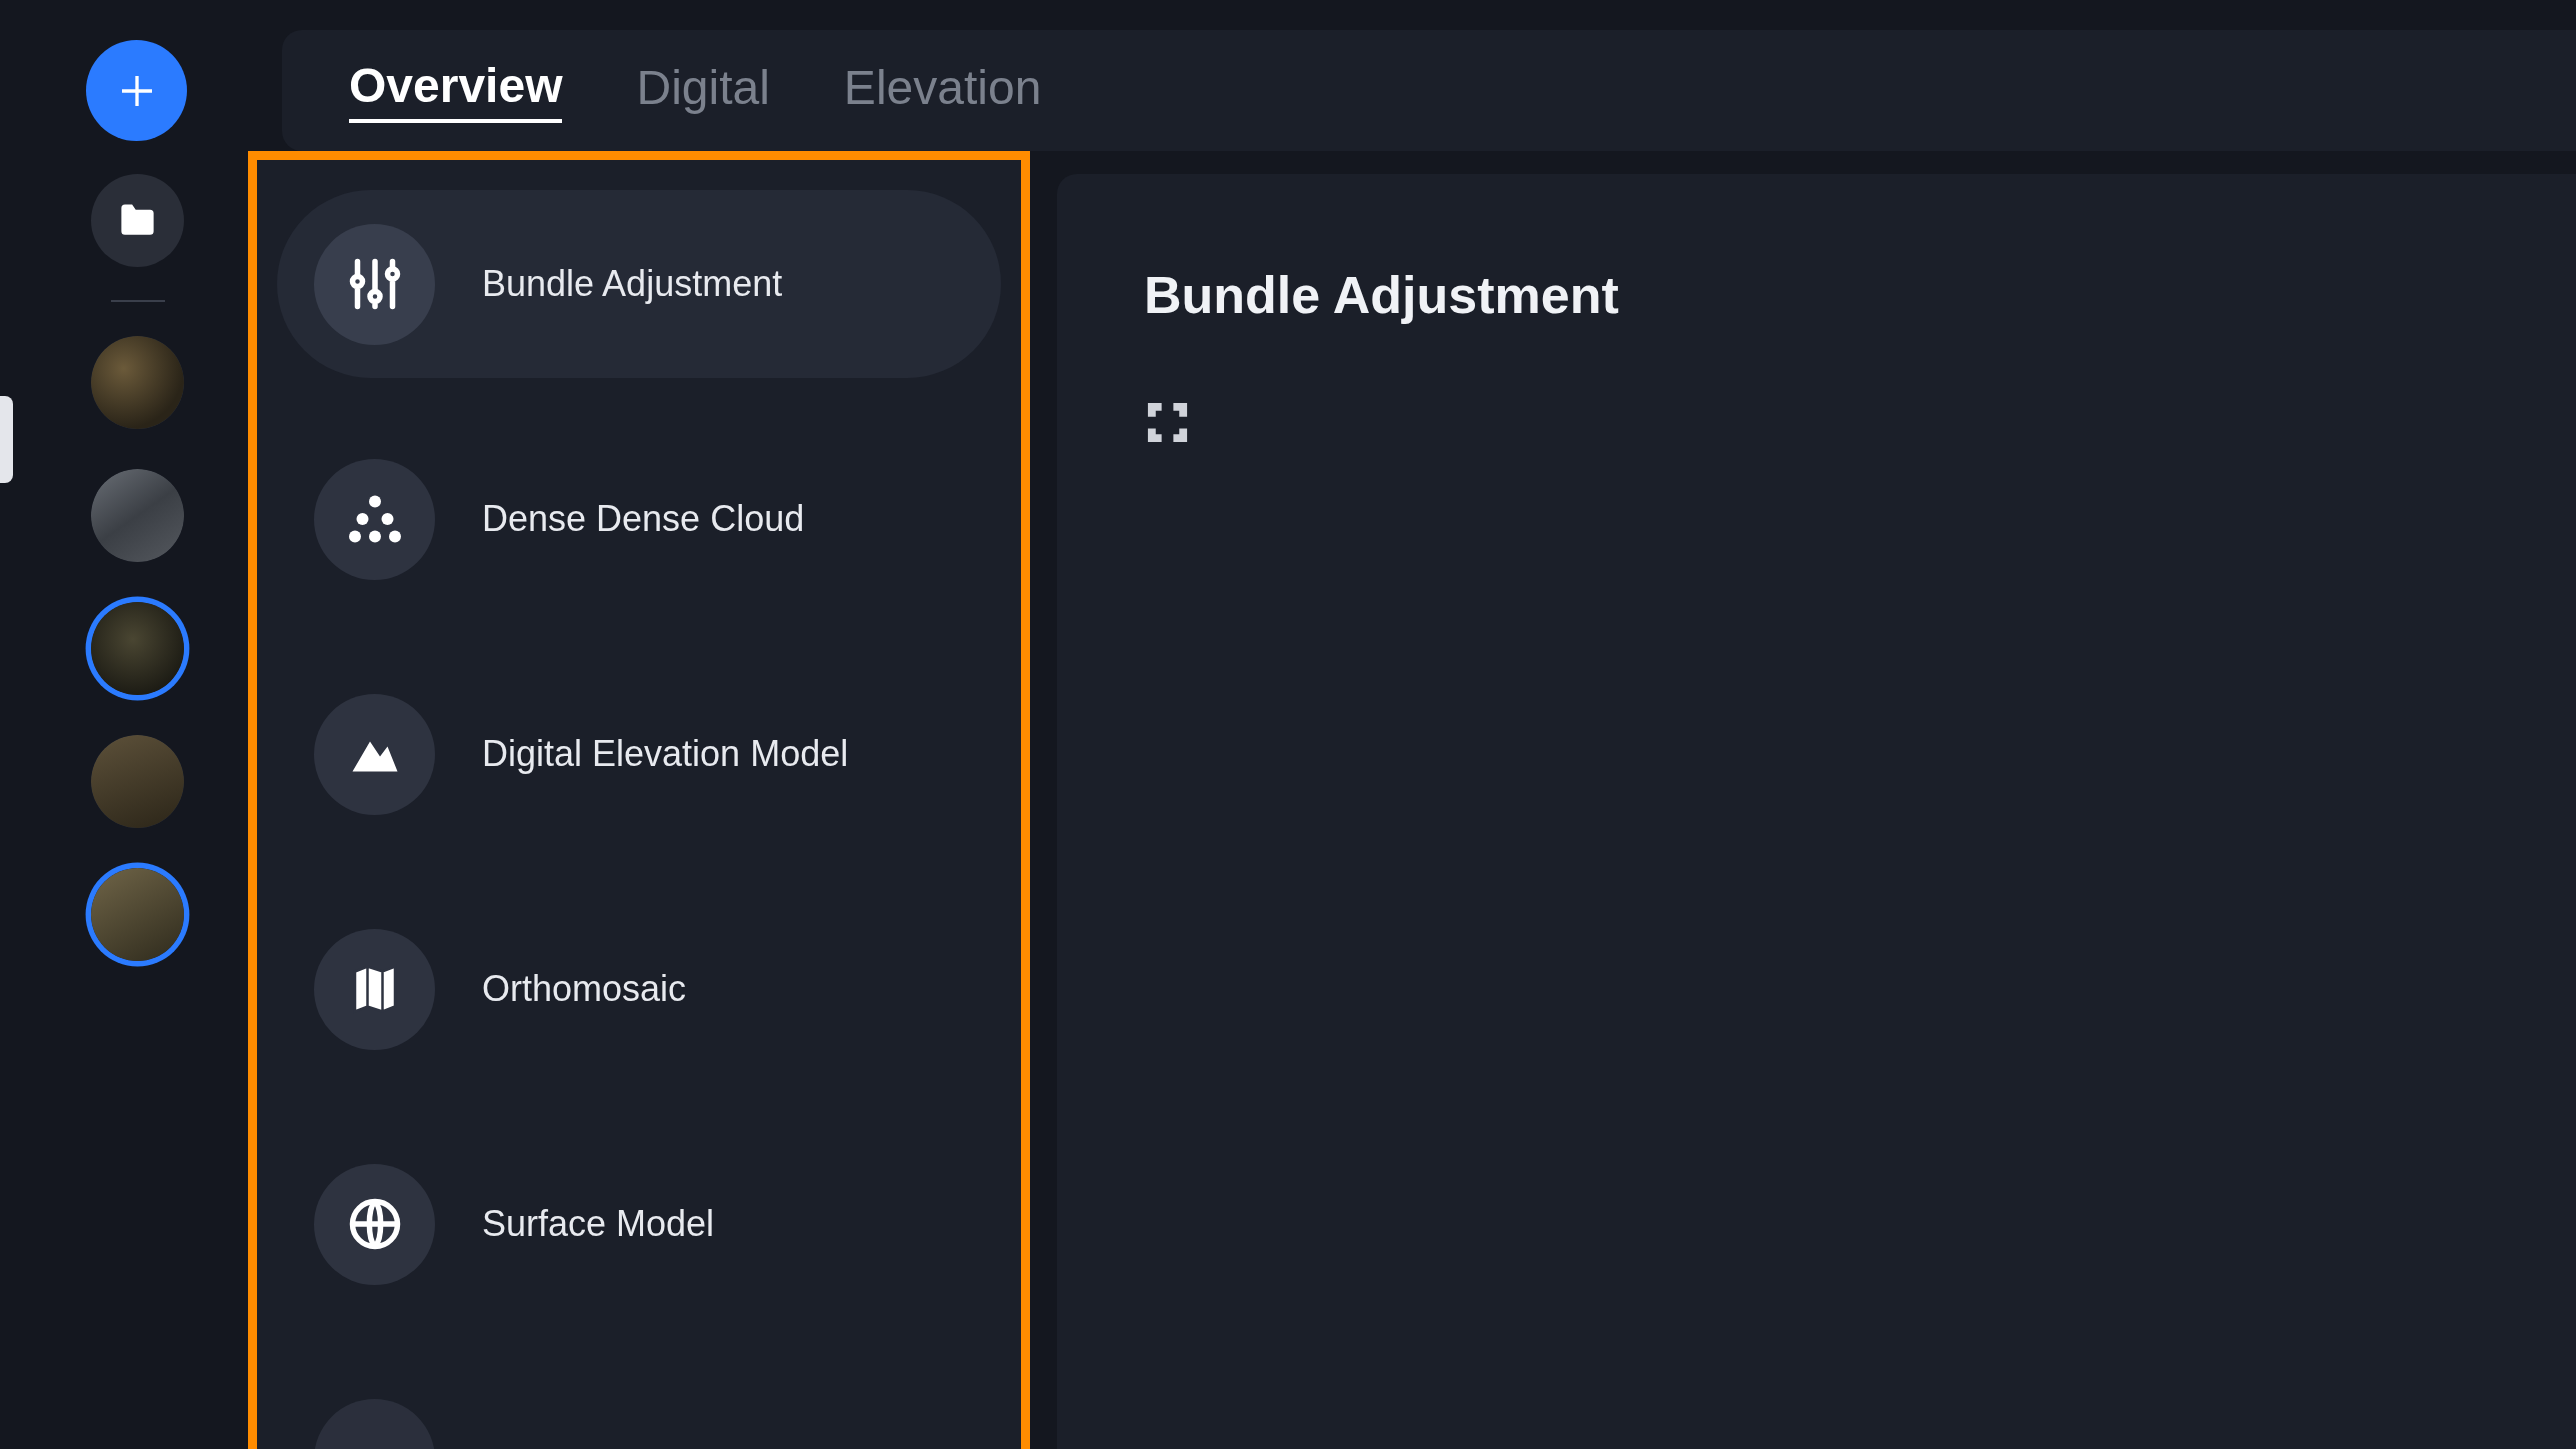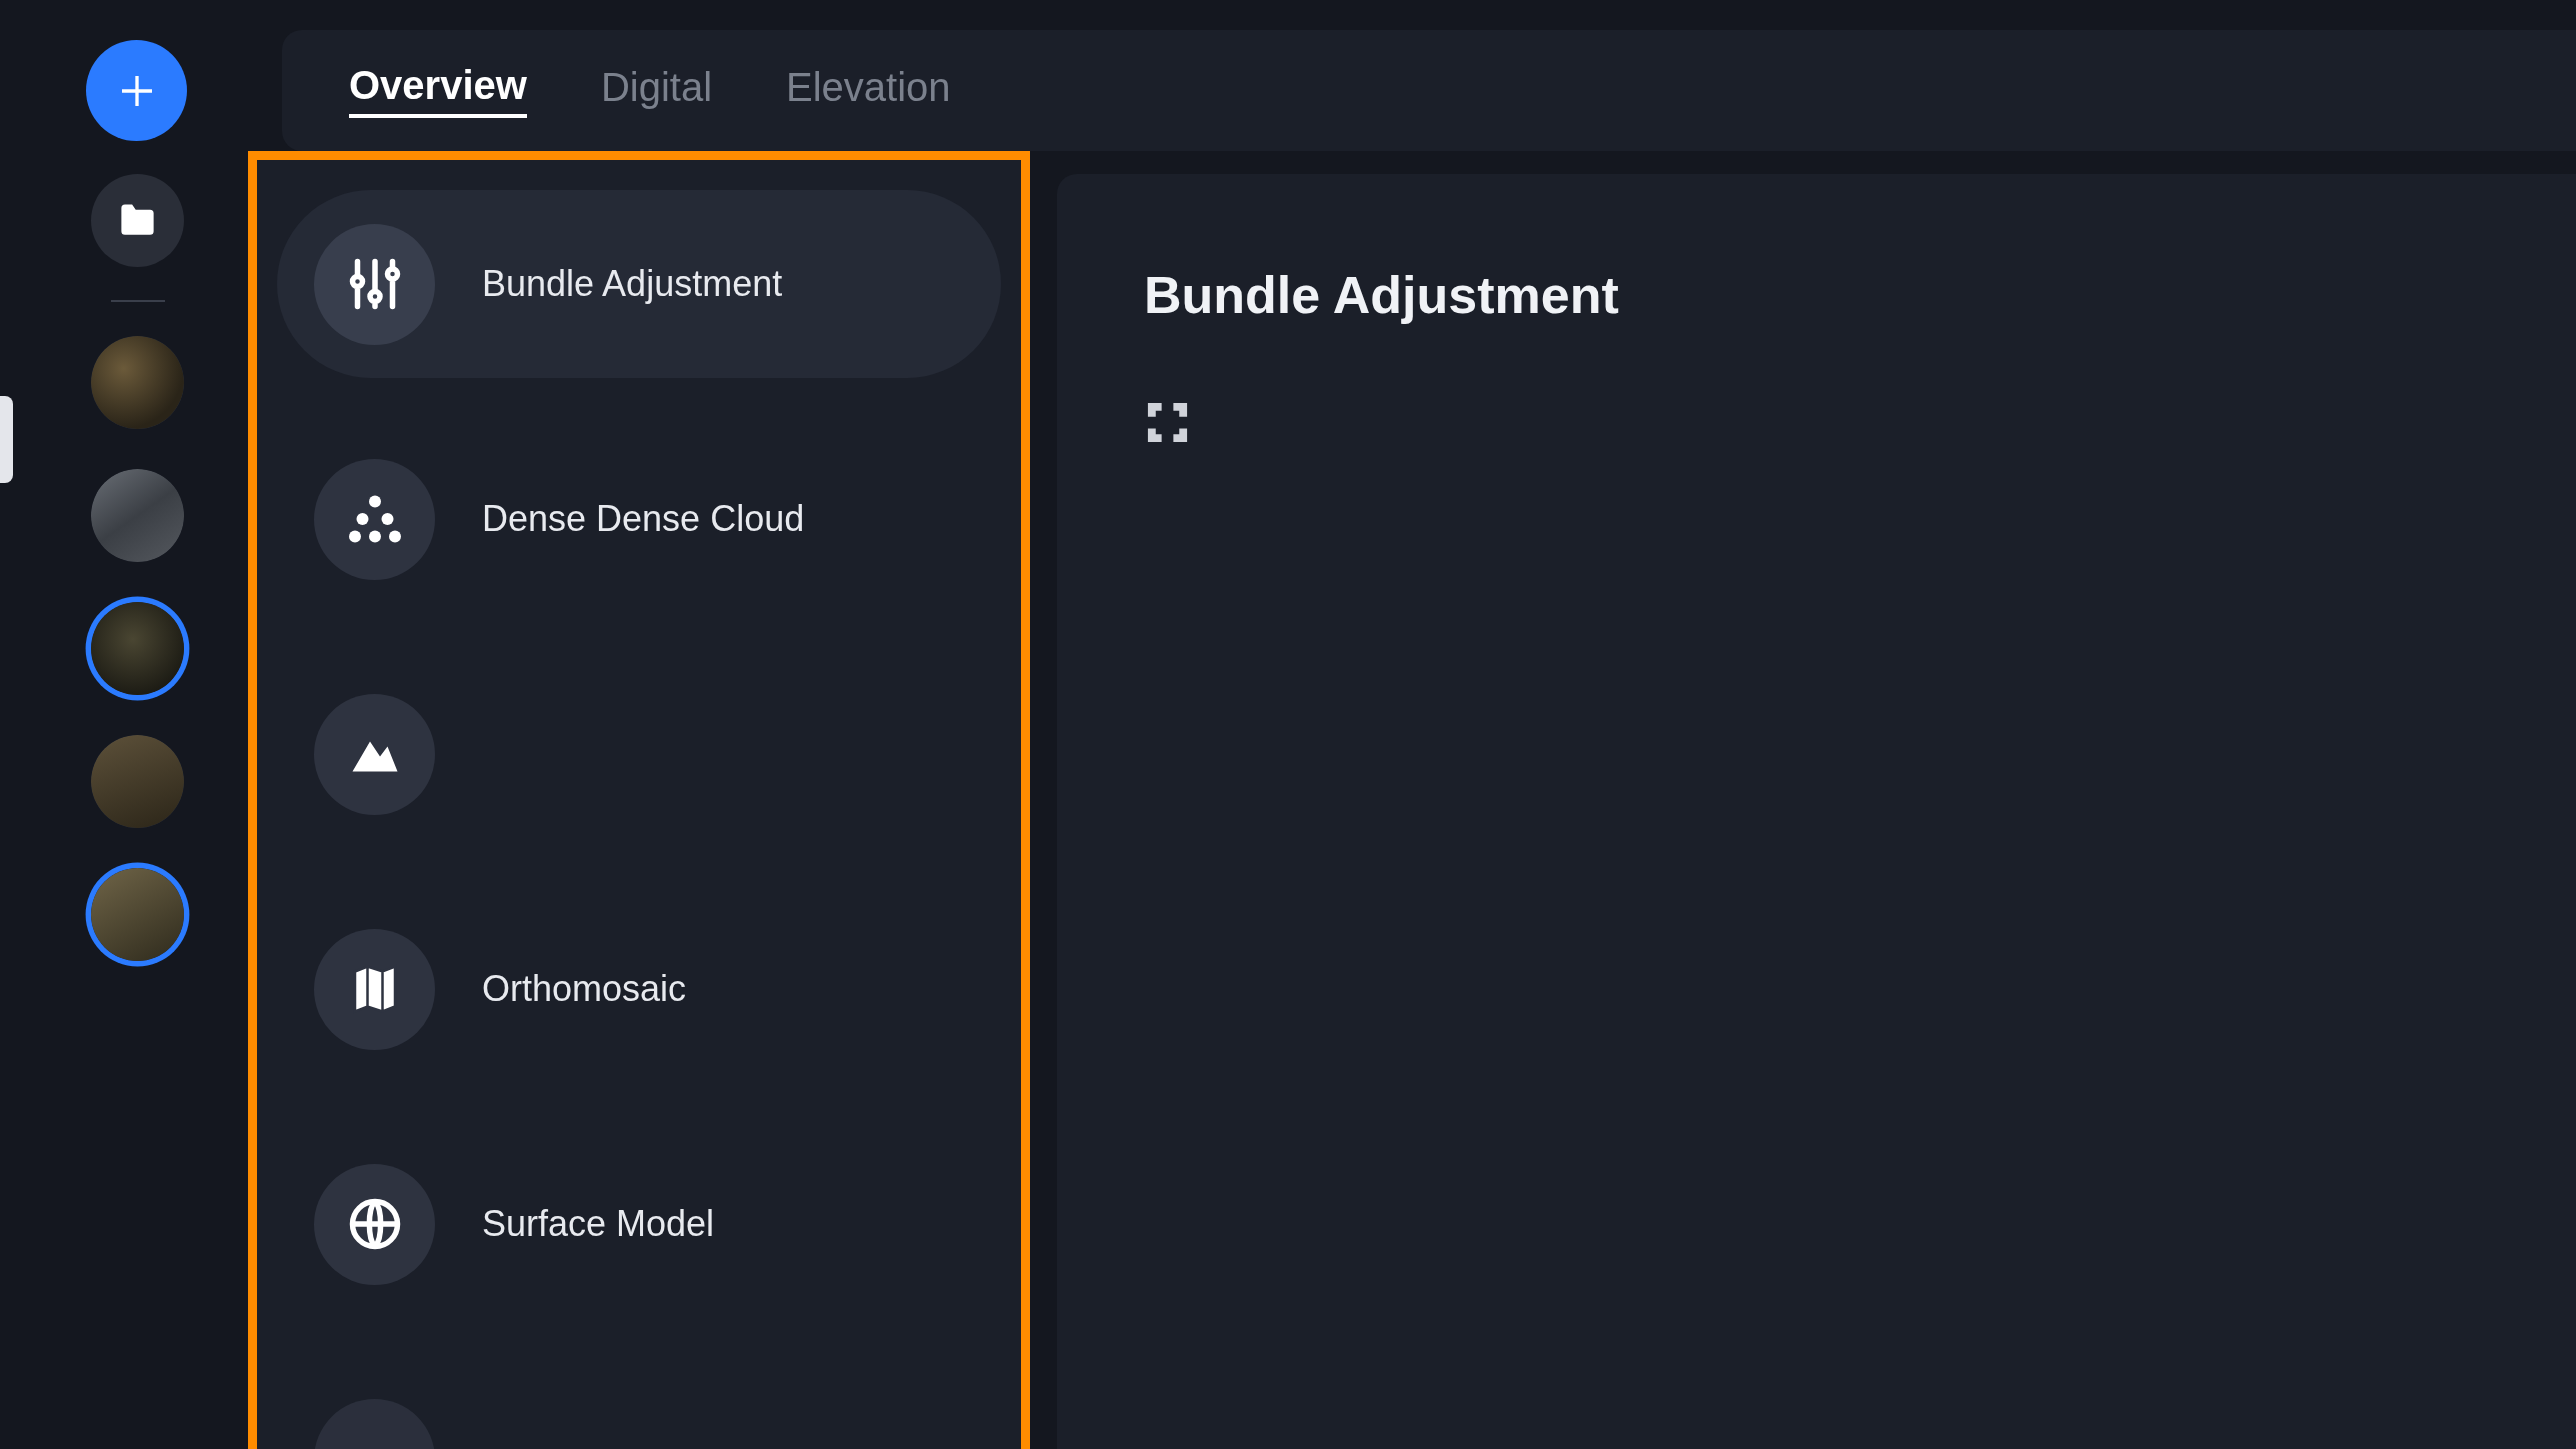--- a/index.html
+++ b/index.html
@@ -39,21 +39,21 @@
     position: absolute;
     left: 282px; top: 30px; right: 0;
     height: 121px;
     background: var(--bg-elev);
     border-radius: 20px 0 0 20px;
     display: flex; align-items: center;
     gap: 74px;
     padding-left: 67px;
   }
   .tab {
-    font-size: 40px;
+    font-size: 48px;
     font-weight: 500;
     color: var(--fg-dim);
     cursor: pointer;
     padding-bottom: 5.4px;
   }
   .tab.active {
     color: #fff;
     font-weight: 600;
     border-bottom: 4px solid #fff;
   }
@@ -222,20 +222,21 @@
     </div>
     <div class="step-label">Dense Dense Cloud</div>
   </div>
 
   <div class="step">
     <div class="step-icon">
       <svg viewBox="0 0 24 24">
           <path d="M3 19 L10 7 L14 13 L17 9 L21 19 Z"></path>
         </svg>
     </div>
+    <div class="step-label">Digital Elevation Model</div>
   </div>
 
   <div class="step">
     <div class="step-icon">
       <svg viewBox="0 0 24 24">
           <path d="M4 5 L9 3 L15 5 L20 3 V19 L15 21 L9 19 L4 21 Z M9 3 V19 M15 5 V21" fill="#fff" stroke="#2e3340" stroke-width="1"></path>
         </svg>
     </div>
     <div class="step-label">Orthomosaic</div>
   </div>

